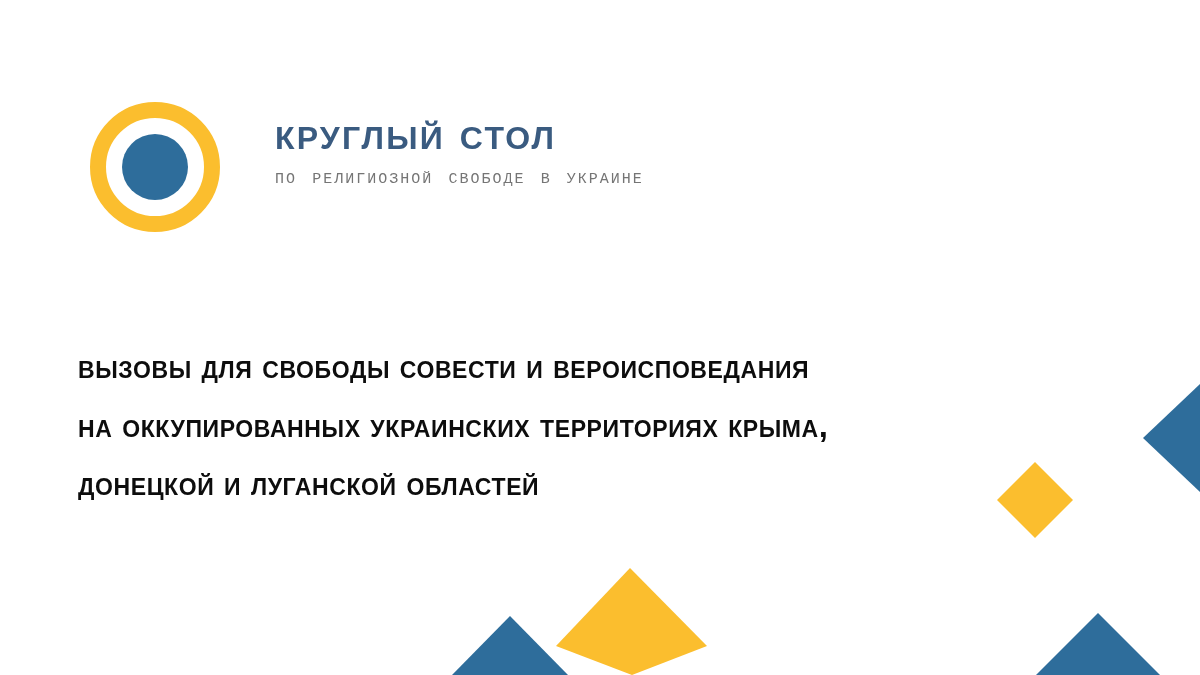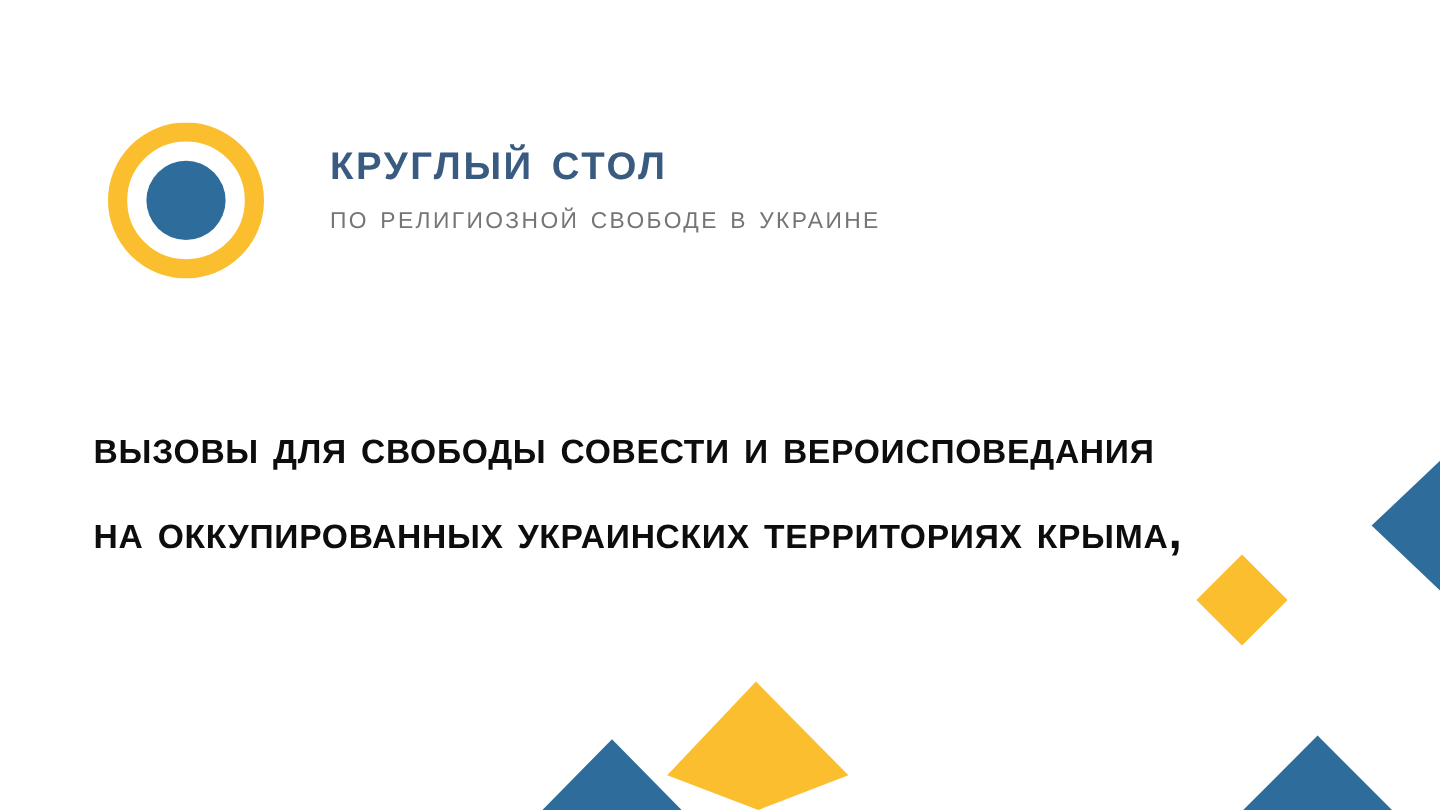--- a/index.html
+++ b/index.html
@@ -58,41 +58,42 @@
     font-size: 46px;
     font-weight: bold;
     color: #3A5B80;
     letter-spacing: 2.2px;
     line-height: 1.04;
     white-space: nowrap;
     font-variant: small-caps;
     text-transform: lowercase;
   }
   .brand-line2 {
-    font-size: 27px;
+    font-size: 22px;
     font-weight: normal;
     color: #757575;
     letter-spacing: 2.0px;
     line-height: 1.2;
     margin-top: 7px;
     white-space: nowrap;
     font-variant: small-caps;
     text-transform: lowercase;
+    font-family: Liberation Mono, monospace;
   }
 
   
   #headline {
     position: absolute;
     left: 78px;
     top: 338px;
     width: 1020px;
     z-index: 3;
   }
   .headline-line {
-    font-size: 40px;
+    font-size: 33px;
     font-weight: bold;
     color: #0d0d0d;
     letter-spacing: 0.6px;
     line-height: 1.78;
     white-space: nowrap;
     font-variant: small-caps;
     text-transform: lowercase;
   }
 </style>
 </head>
@@ -118,15 +119,16 @@
     <div id="brand-text">
       <div class="brand-line1">Круглый стол</div>
       <div class="brand-line2">по религиозной свободе в Украине</div>
     </div>
 
   </div>
 
   <div id="headline">
     <div class="headline-line">Вызовы для свободы совести и вероисповедания</div>
     <div class="headline-line">на оккупированных украинских территориях Крыма,</div>
+    <div class="headline-line">Донецкой и Луганской областей</div>
   </div>
 
 </div>
 
 </body></html>

